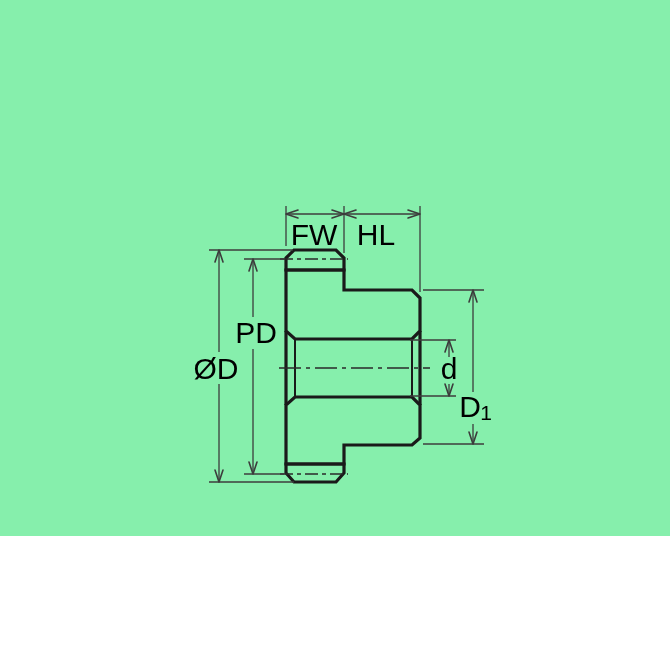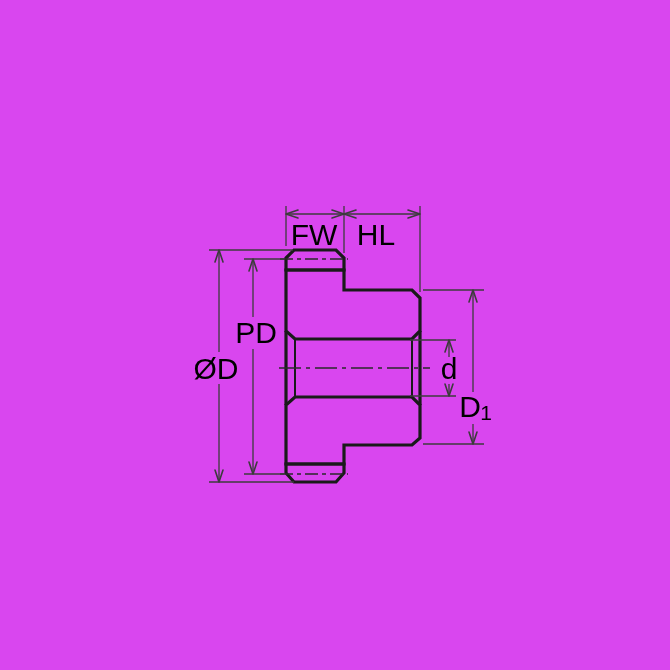--- a/index.html
+++ b/index.html
@@ -5,23 +5,23 @@
   html, body {
     margin: 0;
     padding: 0;
     background: #ffffff;
     width: 670px;
     height: 670px;
     overflow: hidden;
   }
   .canvas {
     width: 670px;
-    height: 670px;
+    height: 536px;
     position: relative;
-    background: #d946ef;
+    background: #86efac;
   }
   svg {
     display: block;
     font-family: "Liberation Sans", sans-serif;
   }
   .thick {
     stroke: #1a1a1a;
     stroke-width: 3.2;
     fill: none;
     stroke-linejoin: miter;

